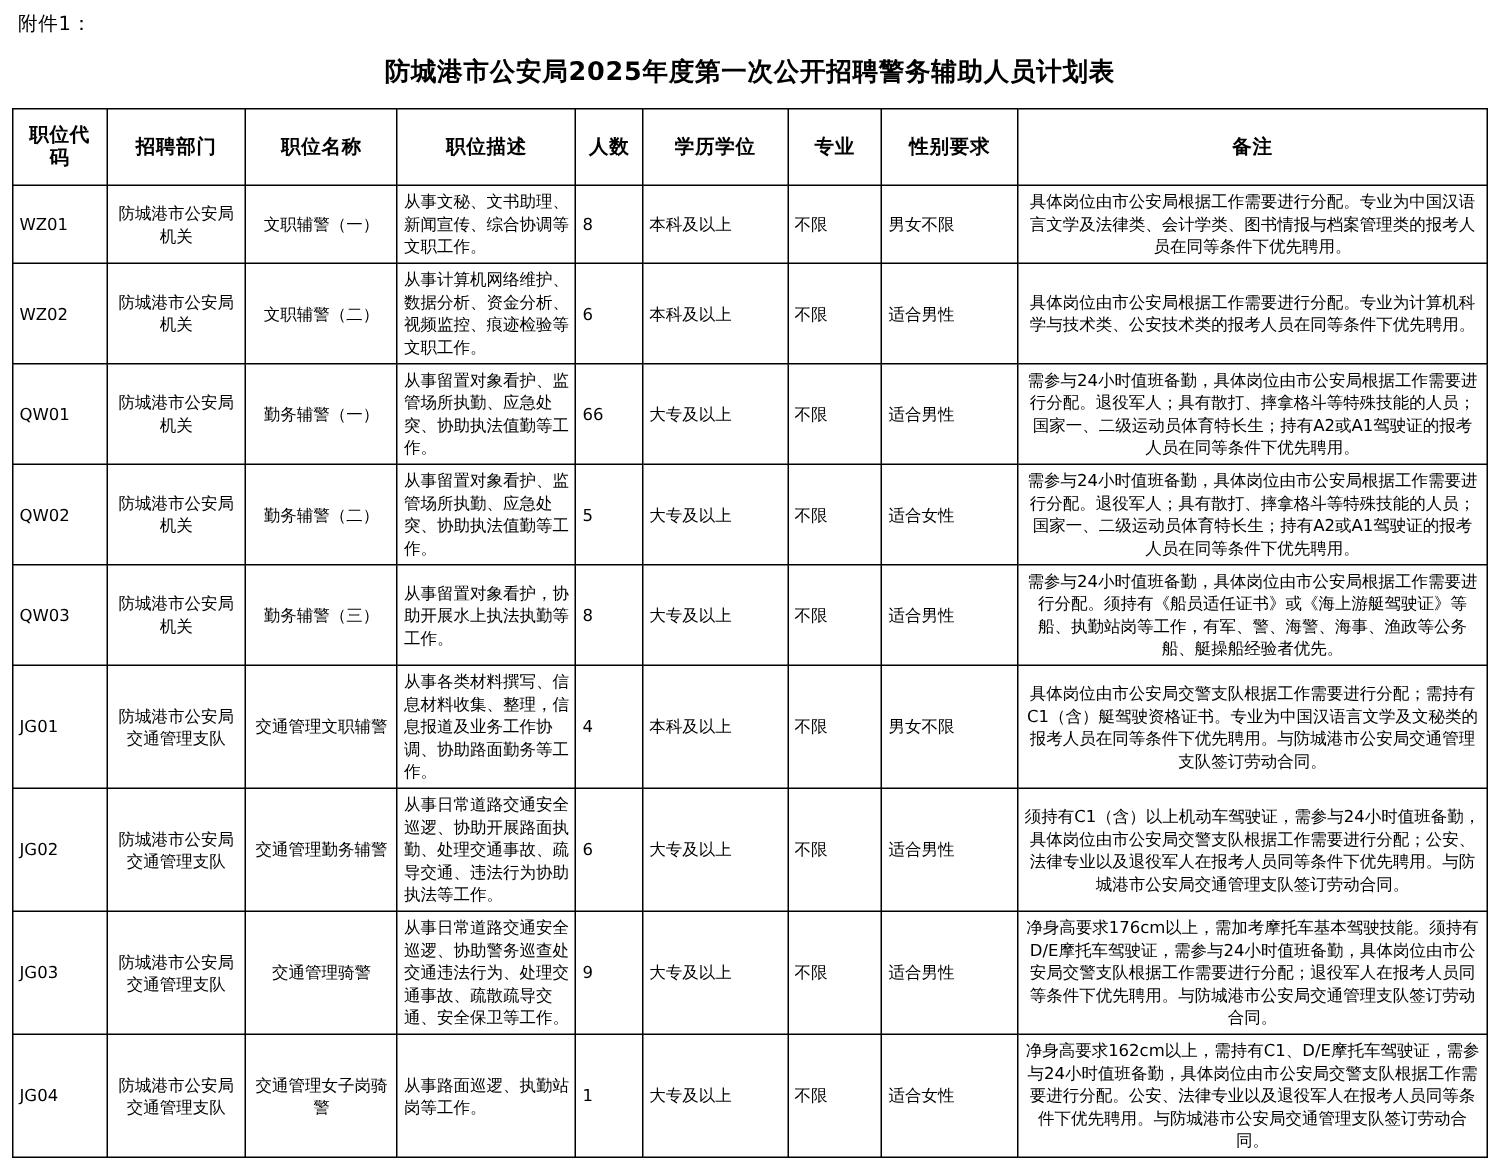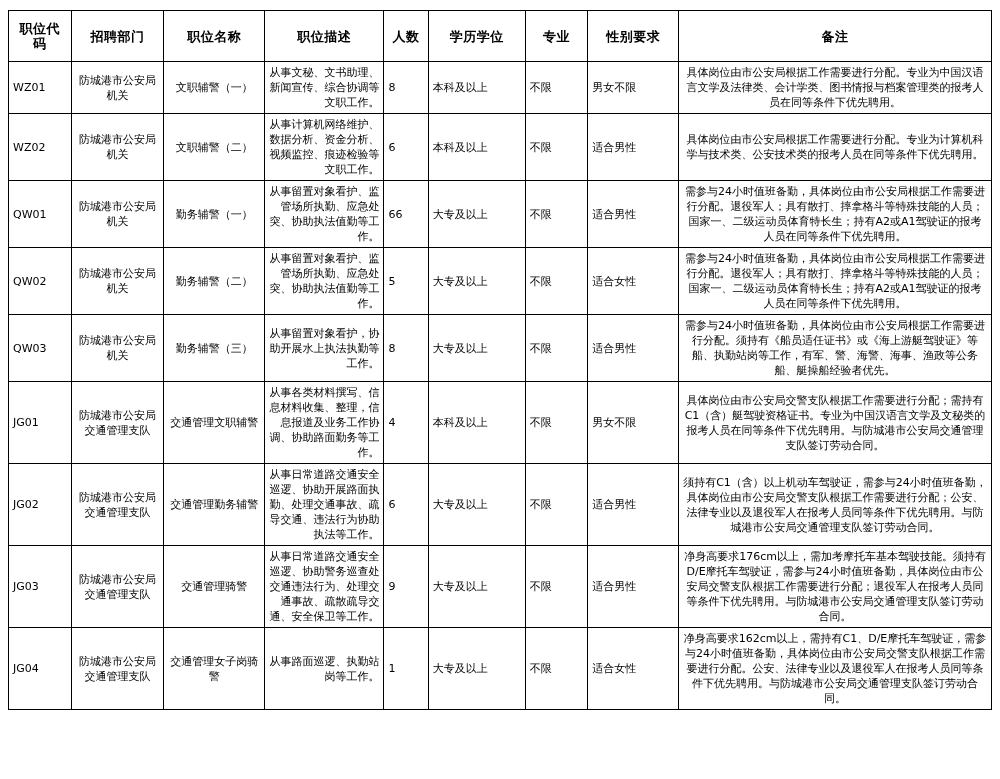--- a/index.html
+++ b/index.html
@@ -53,42 +53,44 @@
     text-align: center;
     height: 44px;
     letter-spacing: 0.5px;
   }
   td.c-code, td.c-num, td.c-edu, td.c-major, td.c-gender {
   }
   td.c-dept, td.c-title {
     text-align: center;
   }
   td.c-desc {
-    text-align: right;
+    text-align: left;
   }
   td.c-note {
     text-align: center;
   }
   
   col.w-code    { width: 62px; }
   col.w-dept    { width: 92px; }
   col.w-title   { width: 100px; }
   col.w-desc    { width: 118px; }
   col.w-num     { width: 44px; }
   col.w-edu     { width: 96px; }
   col.w-major   { width: 62px; }
   col.w-gender  { width: 90px; }
   col.w-note    { width: 310px; }
 </style>
 </head>
 <body>
 
 <div class="page">
 
-
+  <div class="attach-label">附件1：</div>
+
+  <div class="doc-title">防城港市公安局2025年度第一次公开招聘警务辅助人员计划表</div>
 
   <table class="plan">
     <colgroup>
       <col class="w-code">
       <col class="w-dept">
       <col class="w-title">
       <col class="w-desc">
       <col class="w-num">
       <col class="w-edu">
       <col class="w-major">

